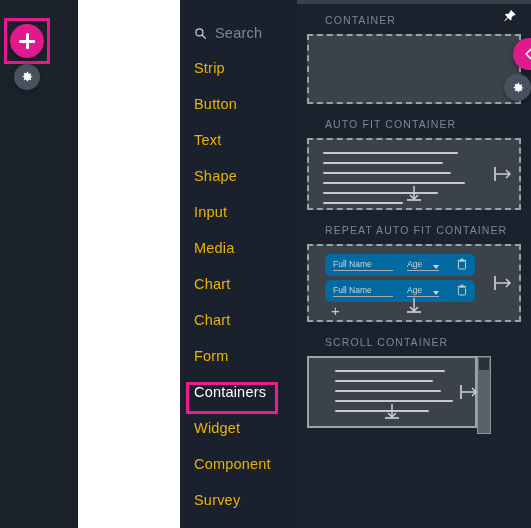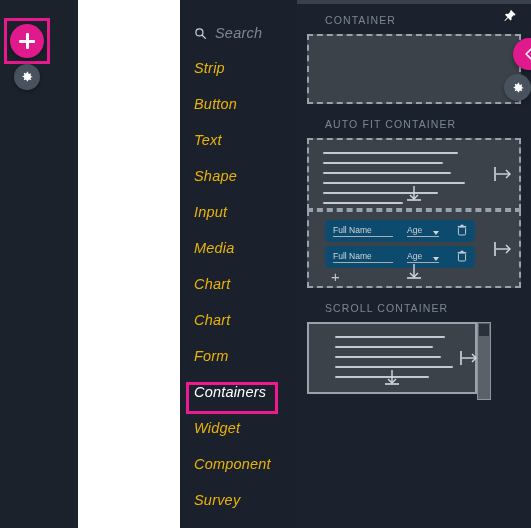--- a/index.html
+++ b/index.html
@@ -26,21 +26,21 @@
   .fab-add .plus::after  { top: 0; left: 6.5px; height: 16px; width: 3px; }
 
   .hl-box { position: absolute; left: 4px; top: 18px; width: 46px; height: 46px;
             border: 3px solid #e8188f; }
 
   .fab-gear-left { left: 14px; top: 64px; width: 26px; height: 26px; background: #47525e;
                    box-shadow: 0 2px 4px rgba(0,0,0,.3); }
 
   
   .menu { position: absolute; left: 180px; top: 0; width: 120px; height: 528px;
-          background: #1a212c; border-right: 1px solid #333b47; font-style: italic; }
+          background: #1a212c; border-right: 1px solid #333b47; }
   .menu-item { height: 36px; display: flex; align-items: center; padding-left: 14px;
                color: #eab308; font-size: 14.5px; letter-spacing: .2px; }
   .menu-item.search { color: #7c8794; margin-top: 16px; height: 34px; }
   .menu-item.search .sicon { margin-right: 8px; display: flex; }
   .menu-item.active { color: #ffffff; }
   .active-ring { position: absolute; left: 6px; top: 382px; width: 92px; height: 32px;
                  border: 3px solid #ed1a92; pointer-events: none; }
 
   
   .panel { position: absolute; left: 297px; top: 0; width: 234px; height: 528px;
@@ -55,21 +55,21 @@
   .preview.dashed { border: 2px dashed #9aa3ab; }
   .preview.solid  { border: 2px solid #9aa3ab; }
 
   .line { position: absolute; height: 2px; background: #c3c9cf; border-radius: 1px; left: 14px; }
 
   .fit-h { position: absolute; right: 6px; top: 50%; transform: translateY(-50%);
            display: flex; align-items: center; }
   .fit-v { position: absolute; bottom: 2px; left: 50%; transform: translateX(-50%); }
 
   
-  .rep-row { position: absolute; left: 16px; width: 150px; height: 22px; background: #0c4a6e;
+  .rep-row { position: absolute; left: 16px; width: 150px; height: 22px; background: #0369a1;
              border-radius: 5px; display: flex; align-items: center; padding: 0 8px; }
   .rep-field { color: #cfd4d9; font-size: 8.5px; border-bottom: 1px solid #a8aeb4;
                padding-bottom: 1px; }
   .rep-name { width: 60px; }
   .rep-age { width: 32px; margin-left: 14px; display: flex; align-items: flex-end;
              justify-content: space-between; }
   .caret { width: 0; height: 0; border-left: 3px solid transparent;
            border-right: 3px solid transparent; border-top: 4px solid #cfd4d9; }
   .rep-trash { margin-left: auto; }
   .rep-plus { position: absolute; left: 22px; bottom: 2px; color: #c3c9cf; font-size: 15px;
@@ -196,20 +196,21 @@
           <svg width="16" height="18" viewBox="0 0 16 18">
             <line x1="1" y1="16" x2="15" y2="16" stroke="#d4d9de" stroke-width="1.6"></line>
             <line x1="8" y1="2" x2="8" y2="15" stroke="#d4d9de" stroke-width="1.4"></line>
             <polyline points="4,11 8,15 12,11" fill="none" stroke="#d4d9de" stroke-width="1.4"></polyline>
           </svg>
         </span>
       </div>
     </div>
 
     <div class="section">
+      <div class="section-title">REPEAT AUTO FIT CONTAINER</div>
       <div class="preview dashed" style="height:78px;">
 
         <div class="rep-row" style="top:8px;">
           <span class="rep-field rep-name">Full Name</span>
           <span class="rep-field rep-age">
             <span>Age</span>
             <span class="caret"></span>
           </span>
           <span class="rep-trash">
             <svg width="10" height="12" viewBox="0 0 14 16">

